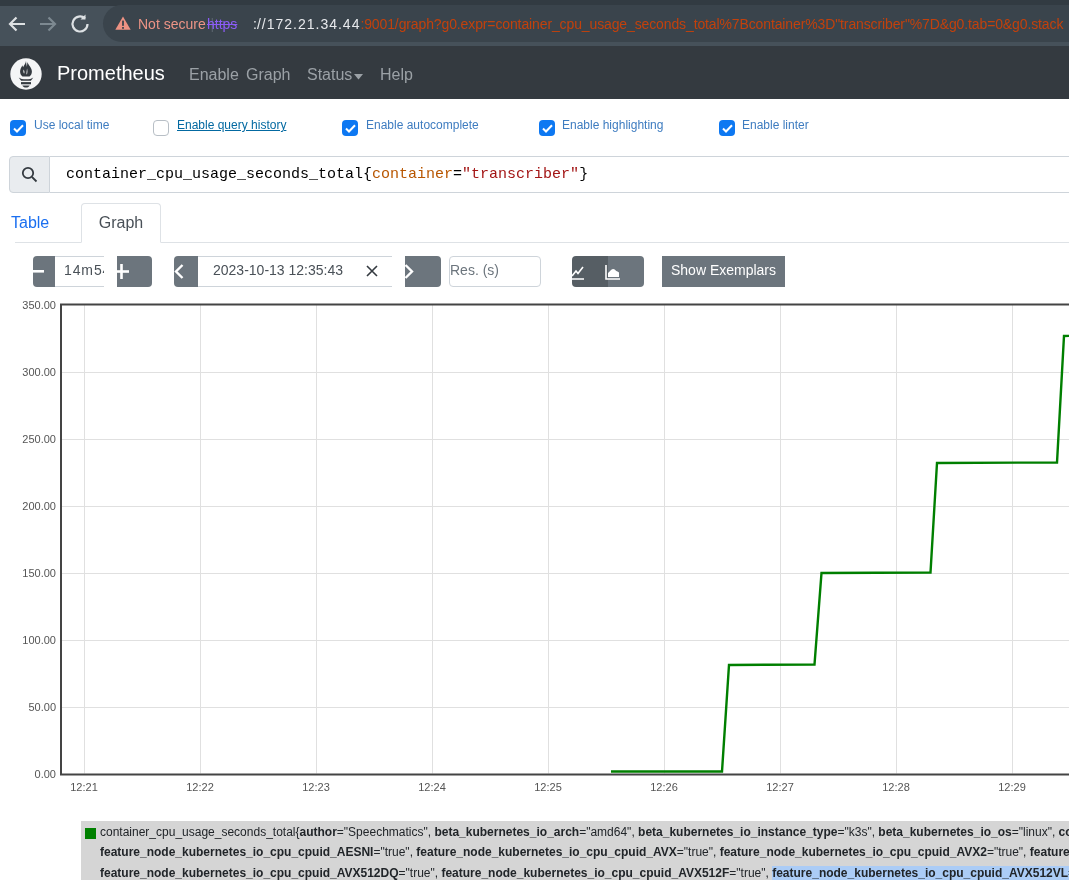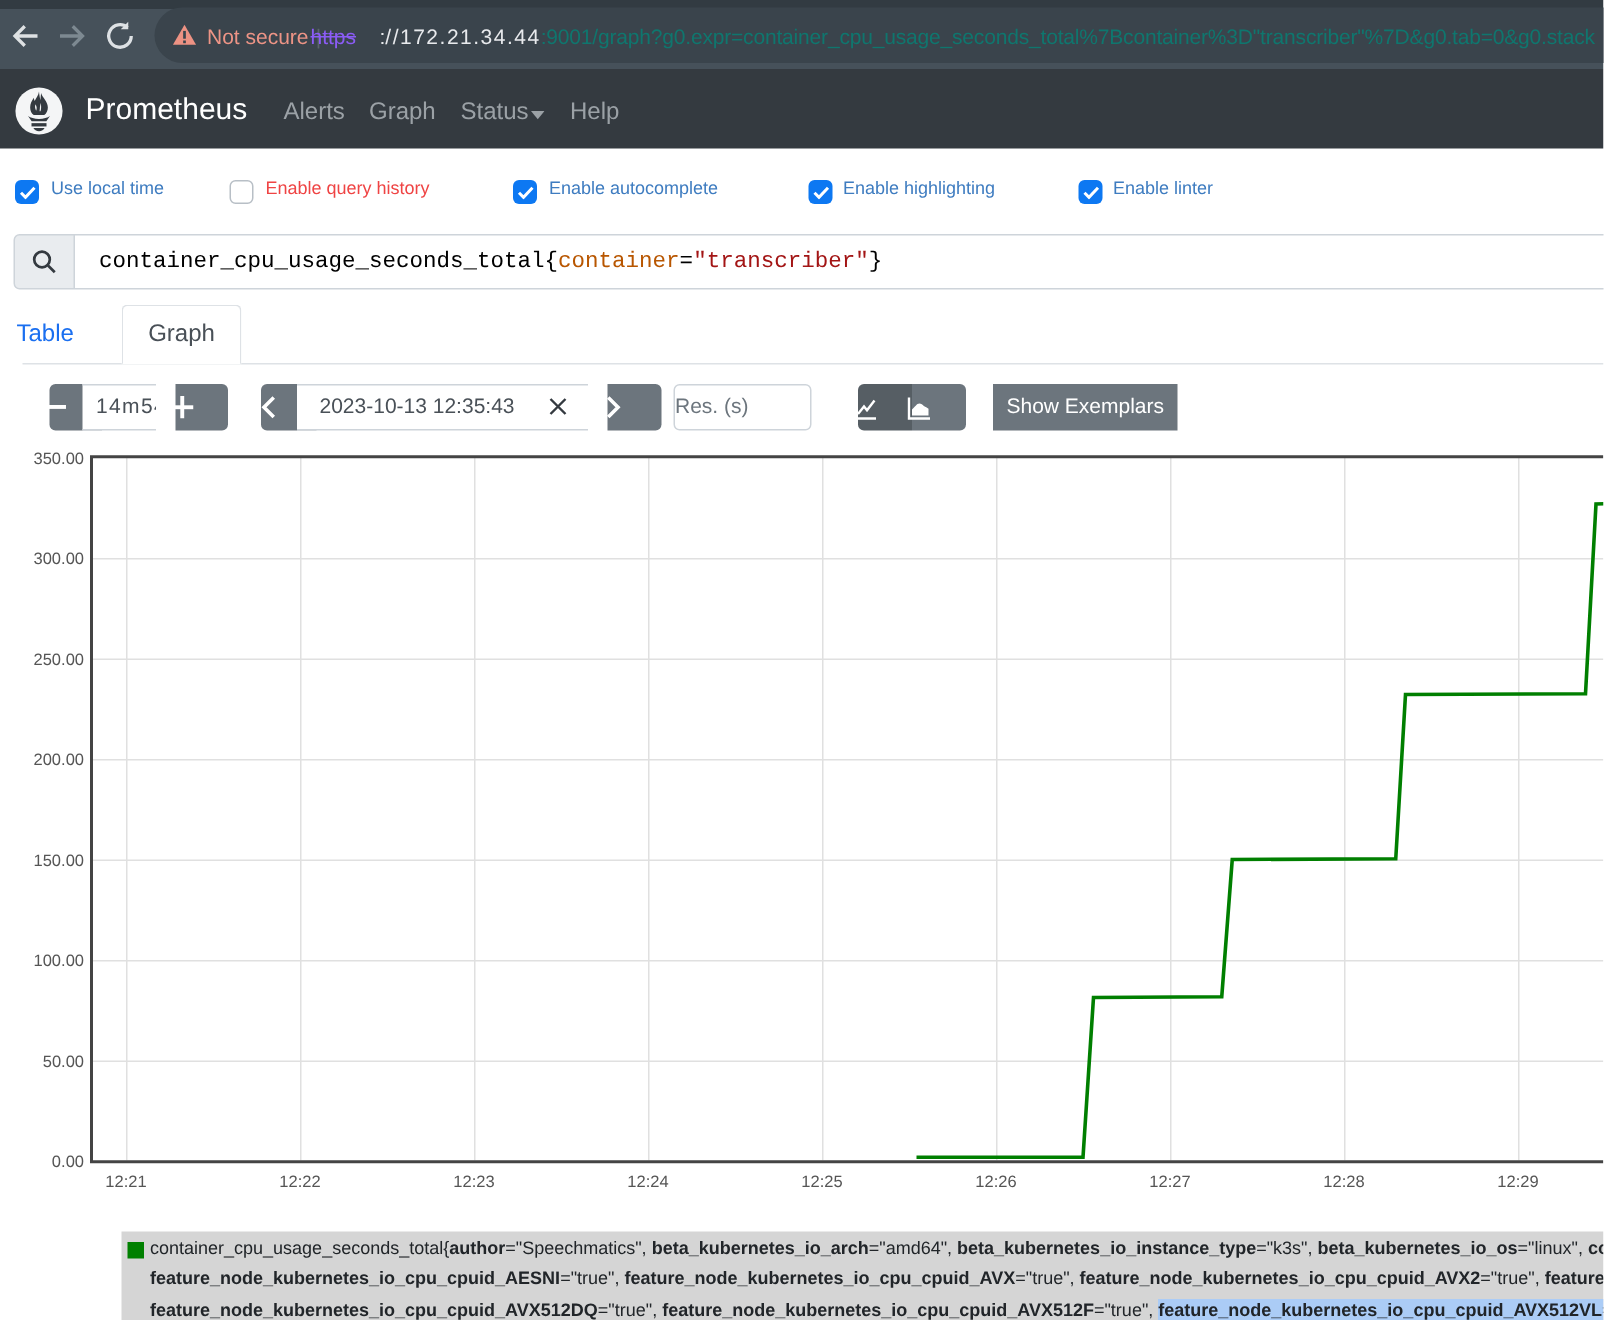--- a/index.html
+++ b/index.html
@@ -16,21 +16,21 @@
 
 #navbar { left:0; top:46px; width:1069px; height:53px; background:#343a40; }
 #brand { left:57px; top:61.5px; font-size:20px; color:#fff; }
 .navlink { top:65.5px; font-size:16px; color:#9ba1a6; }
 
 .cb { top:120px; width:16px; height:16px; border-radius:4px; }
 .cb.on { background:#0d78f2; }
 .cb.off { background:#fff; border:1px solid #b8bfc6; }
 .cblabel { top:118px; font-size:12px; }
 .cblabel.blue { color:#3e7cc0; }
-.cblabel.dark { color:#ef4444; }
+.cblabel.dark { color:#0369a1;text-decoration:underline; }
 
 #qgroup { left:9px; top:156px; width:1066px; height:37px; }
 #qaddon { left:0; top:0; width:41px; height:37px; background:#e9ecef;
   border:1px solid #ced4da; border-radius:4px 0 0 4px; }
 #qinput { left:41px; top:0; width:1025px; height:37px; background:#fff;
   border:1px solid #ced4da; border-left:none; }
 #qtext { left:66px; top:166px; font-family:"Liberation Mono",monospace;
   font-size:15px; color:#000; white-space:pre; }
 .lbl { color:#b85600; } .str { color:#a31515; }
 #tabborder { left:15px; top:242px; width:1054px; height:1px; background:#dee2e6; }
@@ -69,34 +69,34 @@
     <path d="M16.5 1.5 L16.5 6.5 L11.5 6.5 Z" fill="#dde1e4"></path>
   </svg>
   <svg class="abs" style="left:115px;top:16px" width="16" height="15" viewBox="0 0 16 15">
     <path d="M8 0.5 L15.7 13.8 H0.3 Z" fill="#ed9283"></path>
     <rect x="7.1" y="4.6" width="1.8" height="5.2" fill="#3a444c"></rect>
     <rect x="7.1" y="11" width="1.8" height="1.8" fill="#3a444c"></rect>
   </svg>
   <div class="abs pilltext" style="left:138px;color:#ed9486">Not secure</div>
   <div class="abs pilltext" style="left:210.5px;color:#5a646c">|</div>
   <div class="abs pilltext" style="left:207px;color:#8b5cf6;text-decoration:line-through">https</div>
-  <div class="abs pilltext" style="left:253px;color:#e8eaed">:<span style="letter-spacing:1px">//172.21.34.44</span><span style="color:#0f766e;letter-spacing:-0.12px">:9001/graph?g0.expr=container_cpu_usage_seconds_total%7Bcontainer%3D"transcriber"%7D&amp;g0.tab=0&amp;g0.stack</span></div>
+  <div class="abs pilltext" style="left:253px;color:#e8eaed">:<span style="letter-spacing:1px">//172.21.34.44</span><span style="color:#c2410c;letter-spacing:-0.12px">:9001/graph?g0.expr=container_cpu_usage_seconds_total%7Bcontainer%3D"transcriber"%7D&amp;g0.tab=0&amp;g0.stack</span></div>
 
   <div class="abs" id="navbar"></div>
   <svg class="abs" style="left:9.5px;top:57.5px" width="32" height="32" viewBox="0 0 32 32">
     <circle cx="16" cy="16" r="15.7" fill="#f4f5f6"></circle>
     <path d="M16 3 C 15.7 5.6 14.1 7.3 13.1 9.3 C 12.7 8.6 12.6 7.9 12.6 7.2 C 11.2 9 10.1 11.3 10.1 13.6 C 10.1 15.8 11 17.6 12.5 18.6 L 19.5 18.6 C 21 17.6 21.9 15.7 21.9 13.6 C 21.9 9.5 18 6.8 17.4 4 L 16.9 8.8 C 16.6 7 16.1 4.9 16 3 Z" fill="#343a40"></path>
     <path d="M13.6 11.5 C 13.2 13 13.3 14.4 14.1 15.8 C 14.8 14.3 14.4 12.8 13.6 11.5 Z" fill="#f4f5f6"></path>
     <path d="M17.1 10.5 C 17.5 12.4 17.6 14.3 17 16.2 L 16.4 16.2 C 16.5 14.3 16.7 12.4 17.1 10.5 Z" fill="#f4f5f6"></path>
     <path d="M8.7 19.4 C 10.2 20.6 12.9 21.3 16 21.3 C 19.1 21.3 21.8 20.6 23.3 19.4 L 20.9 22.8 L 11.1 22.8 Z" fill="#343a40"></path>
     <rect x="11" y="24.1" width="10" height="2.2" fill="#343a40"></rect>
     <path d="M12.3 27.4 L 19.7 27.4 C 19.2 28.6 17.7 29.5 16 29.5 C 14.3 29.5 12.8 28.6 12.3 27.4 Z" fill="#343a40"></path>
   </svg>
   <div class="abs" id="brand">Prometheus</div>
-  <div class="abs navlink" style="left:189px">Alerts</div>
+  <div class="abs navlink" style="left:189px">Enable</div>
   <div class="abs navlink" style="left:246px">Graph</div>
   <div class="abs navlink" style="left:307px">Status</div>
   <svg class="abs" style="left:353.5px;top:74px" width="9" height="5.5" viewBox="0 0 9 5.5">
     <path d="M0 0 L9 0 L4.5 5.5 Z" fill="#9ba1a6"></path>
   </svg>
   <div class="abs navlink" style="left:380px">Help</div>
 
   <div class="abs cb on" style="left:10px"></div>
   <svg class="abs" style="left:12.5px;top:123.5px" width="11" height="9" viewBox="0 0 11 9">
     <path d="M1 4.5 L4 7.5 L10 1.2" stroke="#fff" stroke-width="2" fill="none"></path>

